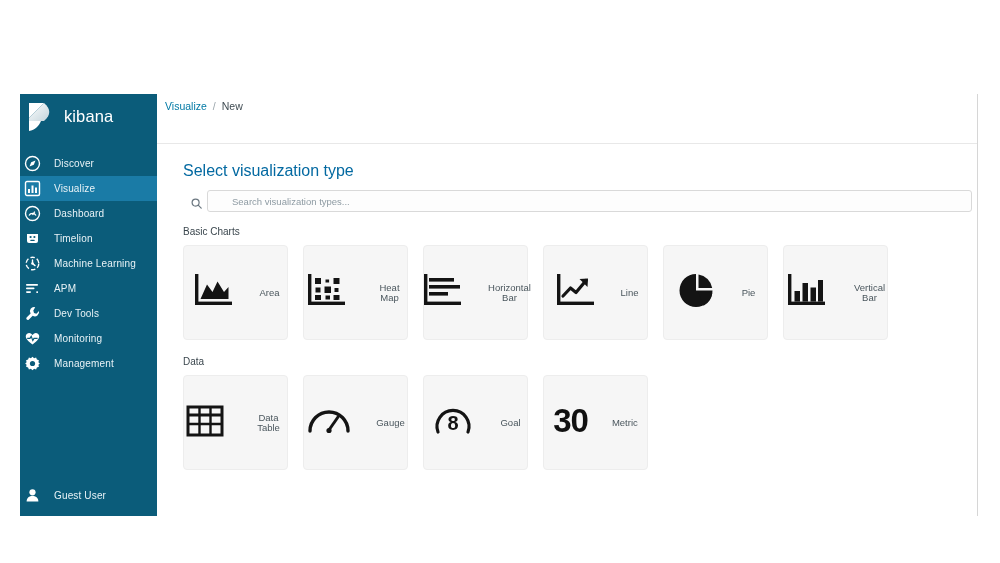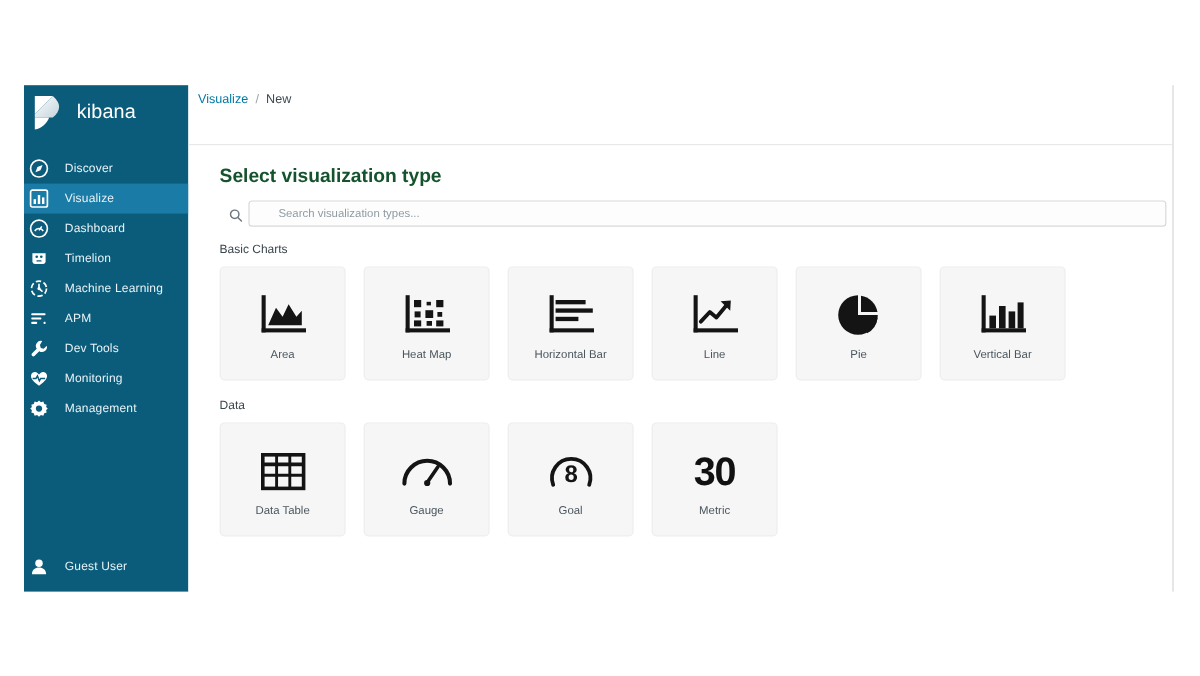--- a/index.html
+++ b/index.html
@@ -4,21 +4,21 @@
 <style>
   * { box-sizing: border-box; margin: 0; padding: 0; }
   html, body {
     width: 1000px; height: 563px;
     background: #ffffff;
     font-family: "Liberation Sans", sans-serif;
     overflow: hidden;
   }
   #app {
     position: absolute;
-    left: 20px; top: 71px;
+    left: 20px; top: 94px;
     width: 958px; height: 422px;
     display: flex;
     background: #ffffff;
   }
 
   
   .sidebar {
     width: 137px;
     background: #0b5c7a;
     display: flex;
@@ -78,22 +78,22 @@
     padding: 6px 0 0 8px;
   }
   .crumbs { display: flex; align-items: center; gap: 6px; font-size: 10.5px; }
   .crumb-link { color: #0079a5; cursor: pointer; }
   .crumb-sep { color: #9aa5ab; }
   .crumb-cur { color: #3f4b52; }
 
   .panel { padding: 18px 22px 0 26px; }
   .panel-title {
     font-size: 16px;
-    color: #14532d;
-    font-weight: 700;
+    color: #0369a1;
+    font-weight: 400;
     margin-bottom: 10px;
   }
   .search-wrap {
     position: relative;
     width: 765px;
     height: 22px;
     margin-bottom: 14px;
   }
   .search-input {
     width: 100%; height: 100%;
@@ -122,24 +122,24 @@
   .group-title.second { margin-top: 16px; }
 
   .card-row { display: flex; gap: 15px; }
   .card {
     width: 105px;
     height: 95px;
     background: #f6f6f6;
     border: 1px solid #ededed;
     border-radius: 4px;
     display: flex;
-    flex-direction: column;
     align-items: center;
     justify-content: center;
     cursor: pointer;
+    gap: 24px;
   }
   .card-icon {
     height: 48px;
     display: flex;
     align-items: center;
     justify-content: center;
     margin-bottom: 4px;
   }
   .card-icon svg { display: block; }
   .card-label {

